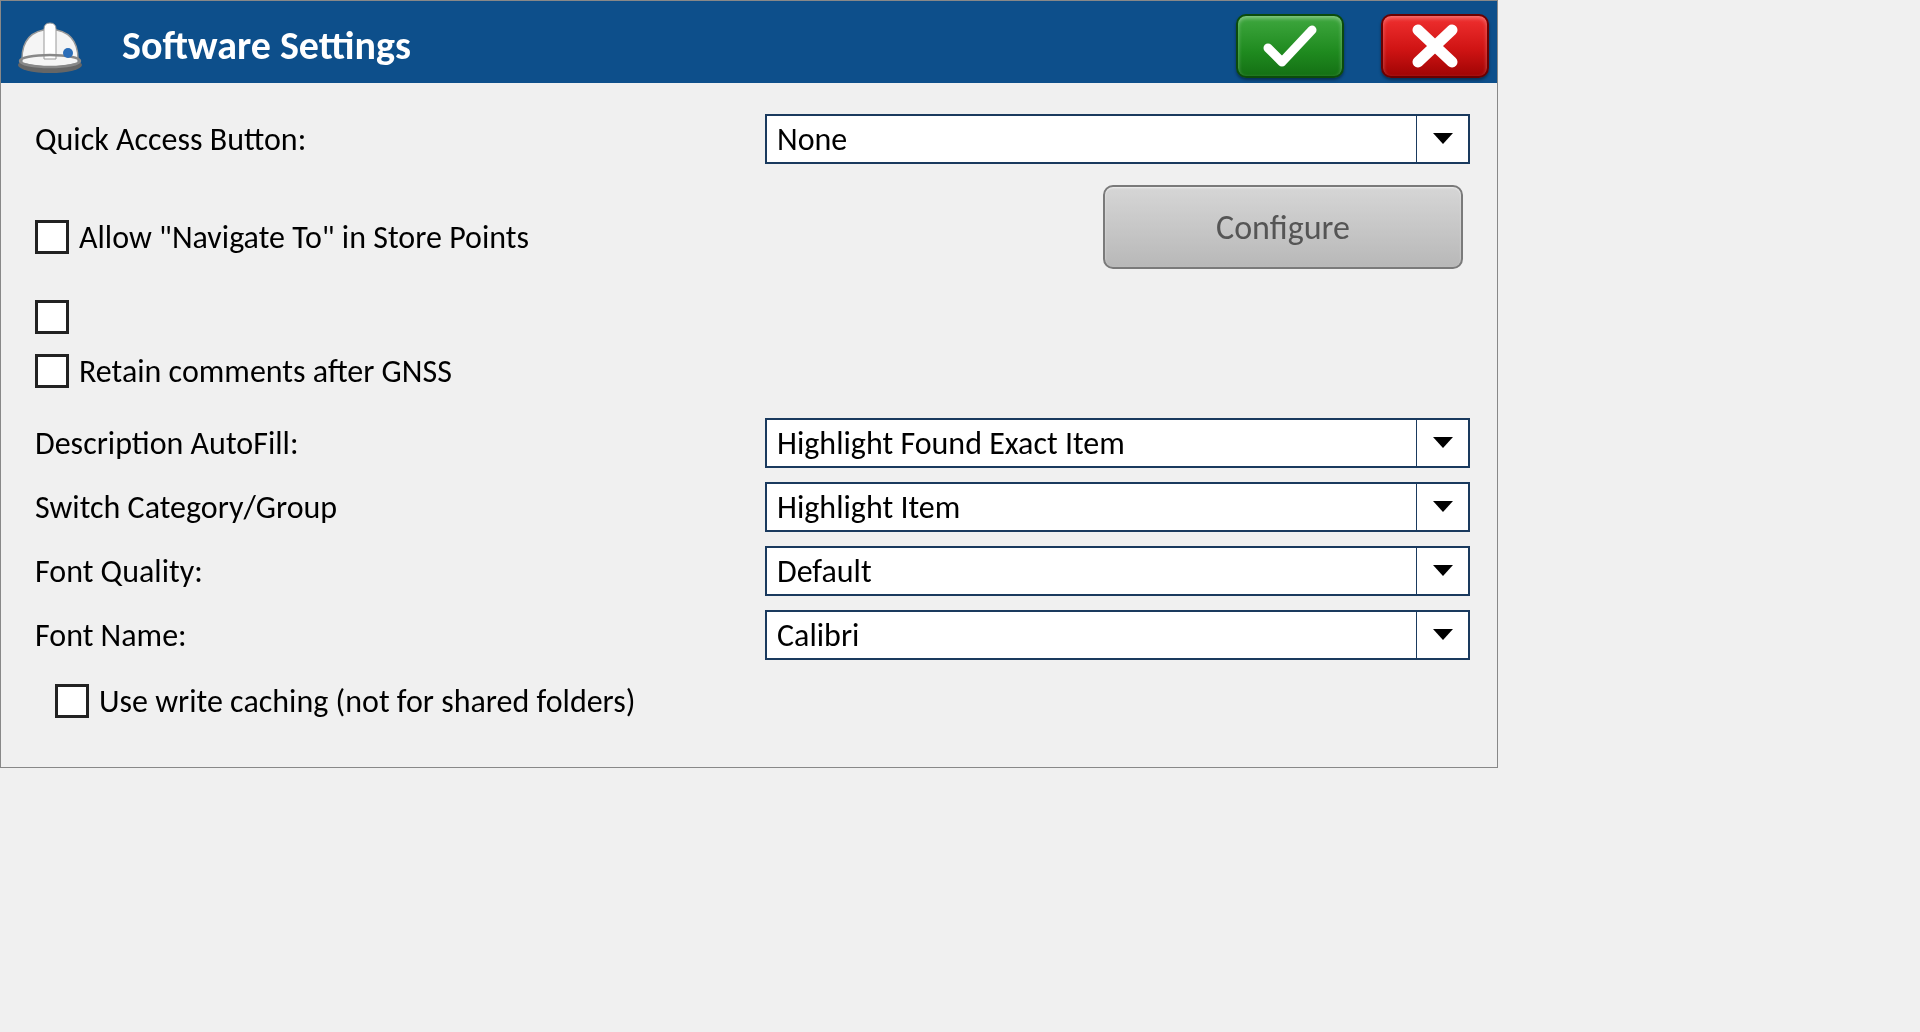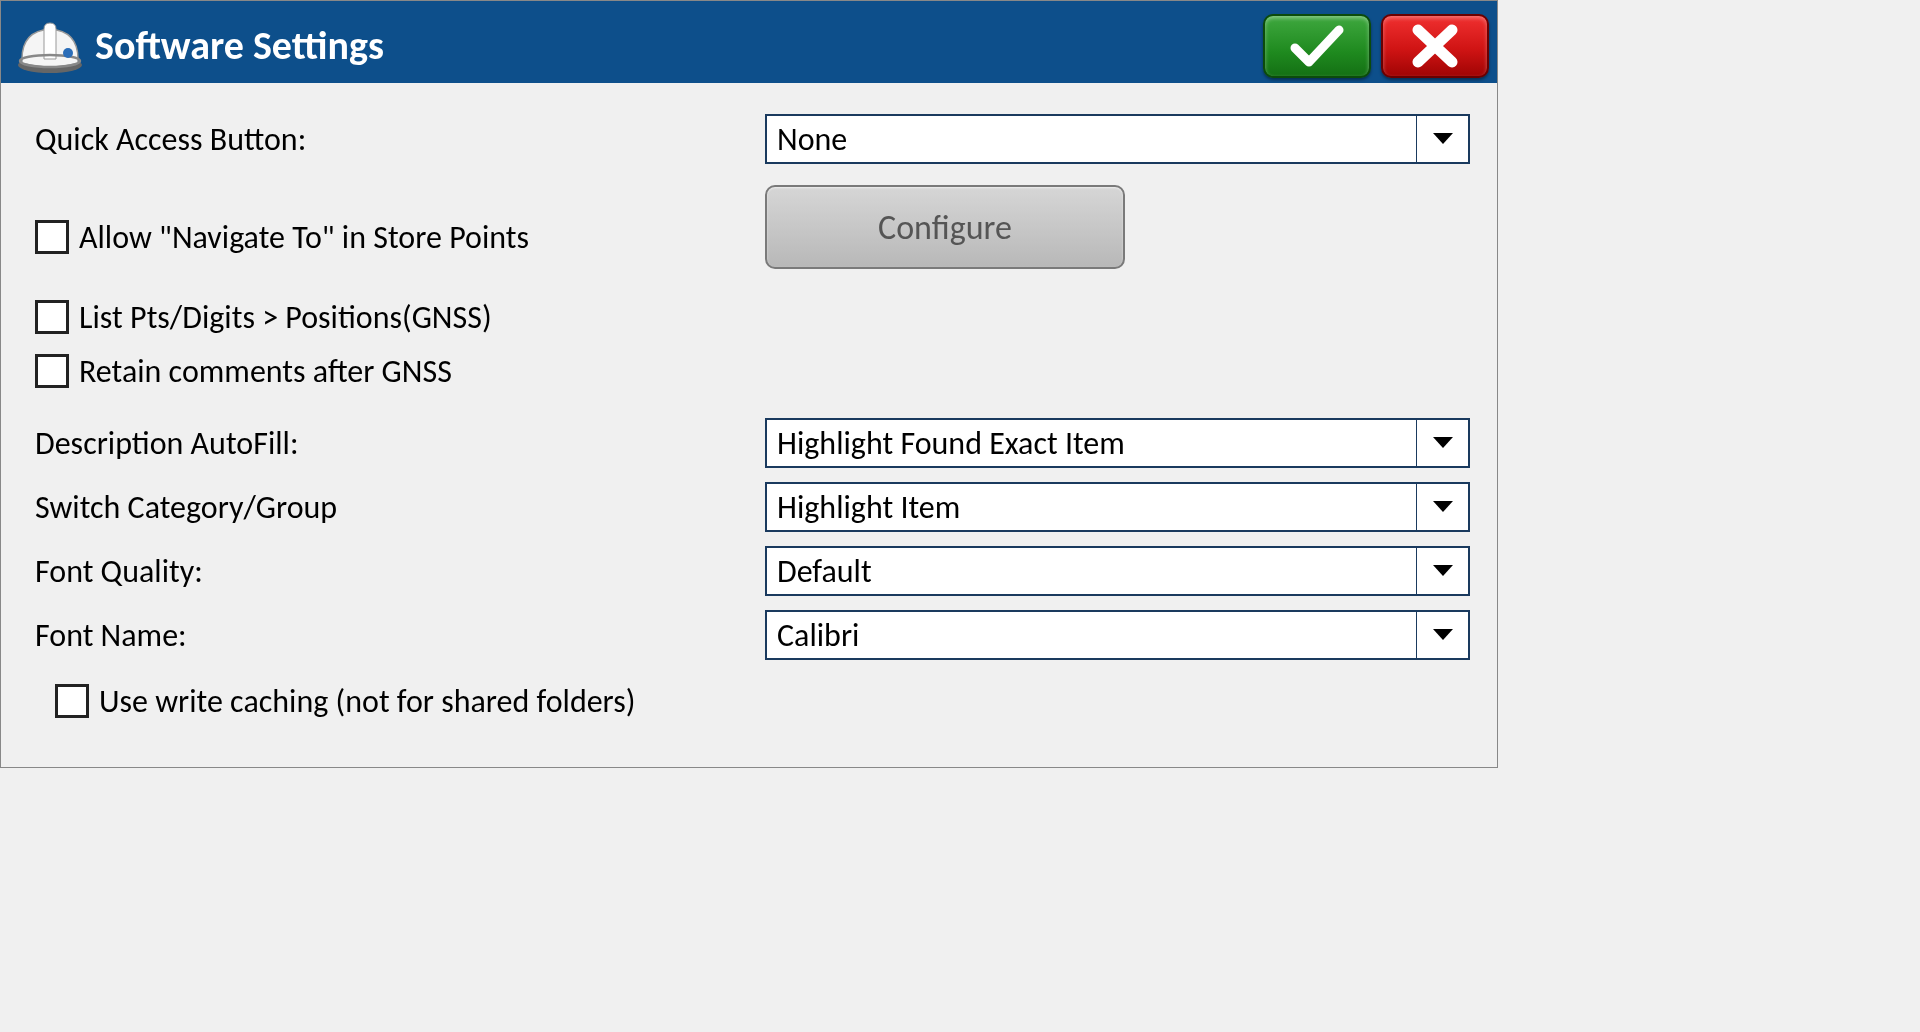--- a/index.html
+++ b/index.html
@@ -19,20 +19,21 @@
     border: 1px solid #888;
     background: #f0f0f0;
   }
   .titlebar {
     background: #0d4f8b;
     color: #fff;
     display: flex;
     align-items: center;
     height: 82px;
     padding: 7px 8px 0 8px;
+    gap: 27px;
   }
   .titlebar .icon-wrap {
     width: 82px;
     height: 70px;
     display: flex;
     align-items: center;
     justify-content: center;
   }
   .titlebar h1 {
     font-size: 40px;
@@ -73,21 +74,21 @@
     min-height: 56px;
     gap: 10px;
   }
   .label-col {
     width: 720px;
     flex-shrink: 0;
   }
   .input-col {
     flex: 1;
     display: flex;
-    justify-content: flex-start;
+    justify-content: flex-end;
   }
   .dropdown {
     width: 705px;
     height: 50px;
     background: #fff;
     border: 2px solid #1a3a5e;
     display: flex;
     align-items: center;
     position: relative;
     cursor: pointer;
@@ -195,21 +196,20 @@
         <div class="configure-btn">
           <span>Configure</span>
         </div>
       </div>
     </div>
 
     <div class="spacer-sm"></div>
 
     <div class="checkbox-row">
       <div class="checkbox"></div>
-      <span>List Pts/Digits &gt; Positions(GNSS)</span>
     </div>
 
     <div class="checkbox-row">
       <div class="checkbox"></div>
       <span>Retain comments after GNSS</span>
     </div>
 
     <div class="spacer-sm"></div>
 
     <div class="row">

